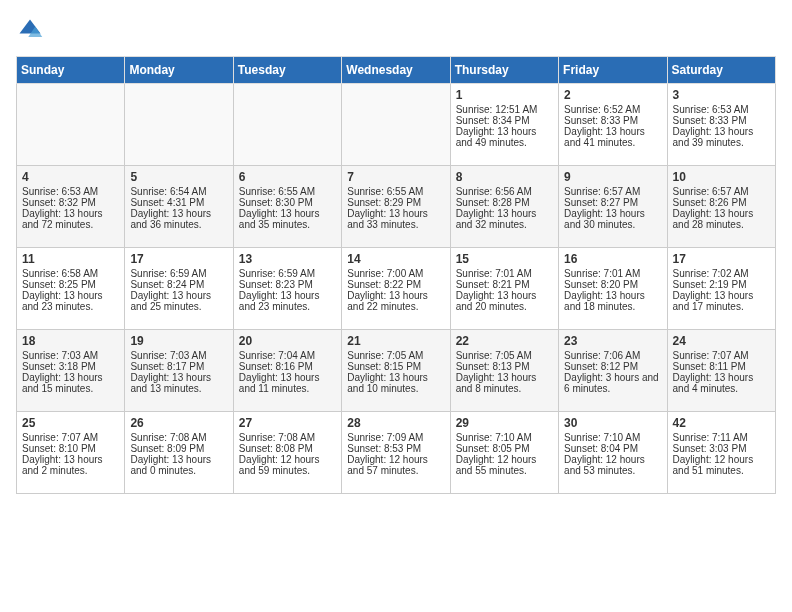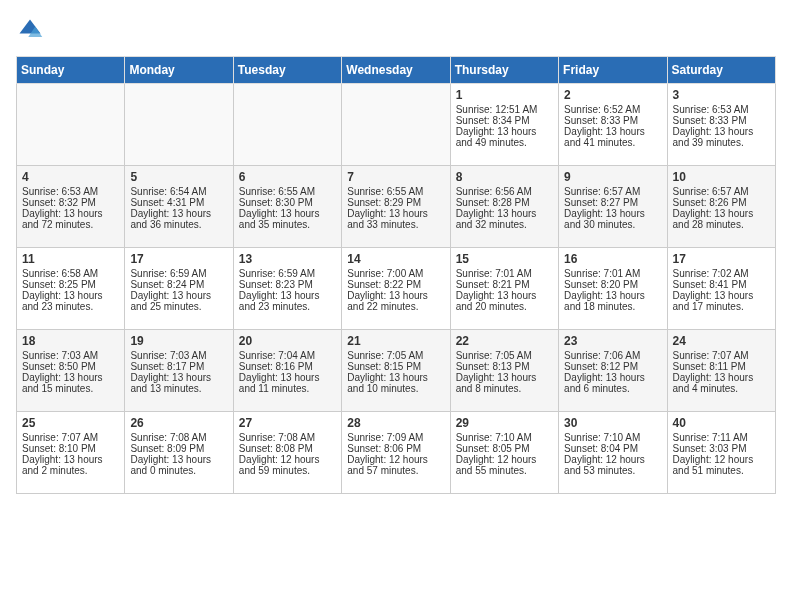--- a/index.html
+++ b/index.html
@@ -139,34 +139,34 @@
         <td><span class="day-num">9</span><span>Sunrise: 6:57 AM</span><br><span>Sunset: 8:27 PM</span><br><span>Daylight: 13 hours and 30 minutes.</span></td>
         <td><span class="day-num">10</span><span>Sunrise: 6:57 AM</span><br><span>Sunset: 8:26 PM</span><br><span>Daylight: 13 hours and 28 minutes.</span></td>
       </tr>
       <tr>
         <td><span class="day-num">11</span><span>Sunrise: 6:58 AM</span><br><span>Sunset: 8:25 PM</span><br><span>Daylight: 13 hours and 23 minutes.</span></td>
         <td><span class="day-num">17</span><span>Sunrise: 6:59 AM</span><br><span>Sunset: 8:24 PM</span><br><span>Daylight: 13 hours and 25 minutes.</span></td>
         <td><span class="day-num">13</span><span>Sunrise: 6:59 AM</span><br><span>Sunset: 8:23 PM</span><br><span>Daylight: 13 hours and 23 minutes.</span></td>
         <td><span class="day-num">14</span><span>Sunrise: 7:00 AM</span><br><span>Sunset: 8:22 PM</span><br><span>Daylight: 13 hours and 22 minutes.</span></td>
         <td><span class="day-num">15</span><span>Sunrise: 7:01 AM</span><br><span>Sunset: 8:21 PM</span><br><span>Daylight: 13 hours and 20 minutes.</span></td>
         <td><span class="day-num">16</span><span>Sunrise: 7:01 AM</span><br><span>Sunset: 8:20 PM</span><br><span>Daylight: 13 hours and 18 minutes.</span></td>
-        <td><span class="day-num">17</span><span>Sunrise: 7:02 AM</span><br><span>Sunset: 8:41 PM</span><br><span>Daylight: 13 hours and 17 minutes.</span></td>
+        <td><span class="day-num">17</span><span>Sunrise: 7:02 AM</span><br><span>Sunset: 2:19 PM</span><br><span>Daylight: 13 hours and 17 minutes.</span></td>
       </tr>
       <tr>
-        <td><span class="day-num">18</span><span>Sunrise: 7:03 AM</span><br><span>Sunset: 8:50 PM</span><br><span>Daylight: 13 hours and 15 minutes.</span></td>
+        <td><span class="day-num">18</span><span>Sunrise: 7:03 AM</span><br><span>Sunset: 3:18 PM</span><br><span>Daylight: 13 hours and 15 minutes.</span></td>
         <td><span class="day-num">19</span><span>Sunrise: 7:03 AM</span><br><span>Sunset: 8:17 PM</span><br><span>Daylight: 13 hours and 13 minutes.</span></td>
         <td><span class="day-num">20</span><span>Sunrise: 7:04 AM</span><br><span>Sunset: 8:16 PM</span><br><span>Daylight: 13 hours and 11 minutes.</span></td>
         <td><span class="day-num">21</span><span>Sunrise: 7:05 AM</span><br><span>Sunset: 8:15 PM</span><br><span>Daylight: 13 hours and 10 minutes.</span></td>
         <td><span class="day-num">22</span><span>Sunrise: 7:05 AM</span><br><span>Sunset: 8:13 PM</span><br><span>Daylight: 13 hours and 8 minutes.</span></td>
-        <td><span class="day-num">23</span><span>Sunrise: 7:06 AM</span><br><span>Sunset: 8:12 PM</span><br><span>Daylight: 13 hours and 6 minutes.</span></td>
+        <td><span class="day-num">23</span><span>Sunrise: 7:06 AM</span><br><span>Sunset: 8:12 PM</span><br><span>Daylight: 3 hours and 6 minutes.</span></td>
         <td><span class="day-num">24</span><span>Sunrise: 7:07 AM</span><br><span>Sunset: 8:11 PM</span><br><span>Daylight: 13 hours and 4 minutes.</span></td>
       </tr>
       <tr>
         <td><span class="day-num">25</span><span>Sunrise: 7:07 AM</span><br><span>Sunset: 8:10 PM</span><br><span>Daylight: 13 hours and 2 minutes.</span></td>
         <td><span class="day-num">26</span><span>Sunrise: 7:08 AM</span><br><span>Sunset: 8:09 PM</span><br><span>Daylight: 13 hours and 0 minutes.</span></td>
         <td><span class="day-num">27</span><span>Sunrise: 7:08 AM</span><br><span>Sunset: 8:08 PM</span><br><span>Daylight: 12 hours and 59 minutes.</span></td>
-        <td><span class="day-num">28</span><span>Sunrise: 7:09 AM</span><br><span>Sunset: 8:06 PM</span><br><span>Daylight: 12 hours and 57 minutes.</span></td>
+        <td><span class="day-num">28</span><span>Sunrise: 7:09 AM</span><br><span>Sunset: 8:53 PM</span><br><span>Daylight: 12 hours and 57 minutes.</span></td>
         <td><span class="day-num">29</span><span>Sunrise: 7:10 AM</span><br><span>Sunset: 8:05 PM</span><br><span>Daylight: 12 hours and 55 minutes.</span></td>
         <td><span class="day-num">30</span><span>Sunrise: 7:10 AM</span><br><span>Sunset: 8:04 PM</span><br><span>Daylight: 12 hours and 53 minutes.</span></td>
-        <td><span class="day-num">40</span><span>Sunrise: 7:11 AM</span><br><span>Sunset: 3:03 PM</span><br><span>Daylight: 12 hours and 51 minutes.</span></td>
+        <td><span class="day-num">42</span><span>Sunrise: 7:11 AM</span><br><span>Sunset: 3:03 PM</span><br><span>Daylight: 12 hours and 51 minutes.</span></td>
       </tr>
     </tbody>
 </table>
 
 </body></html>

